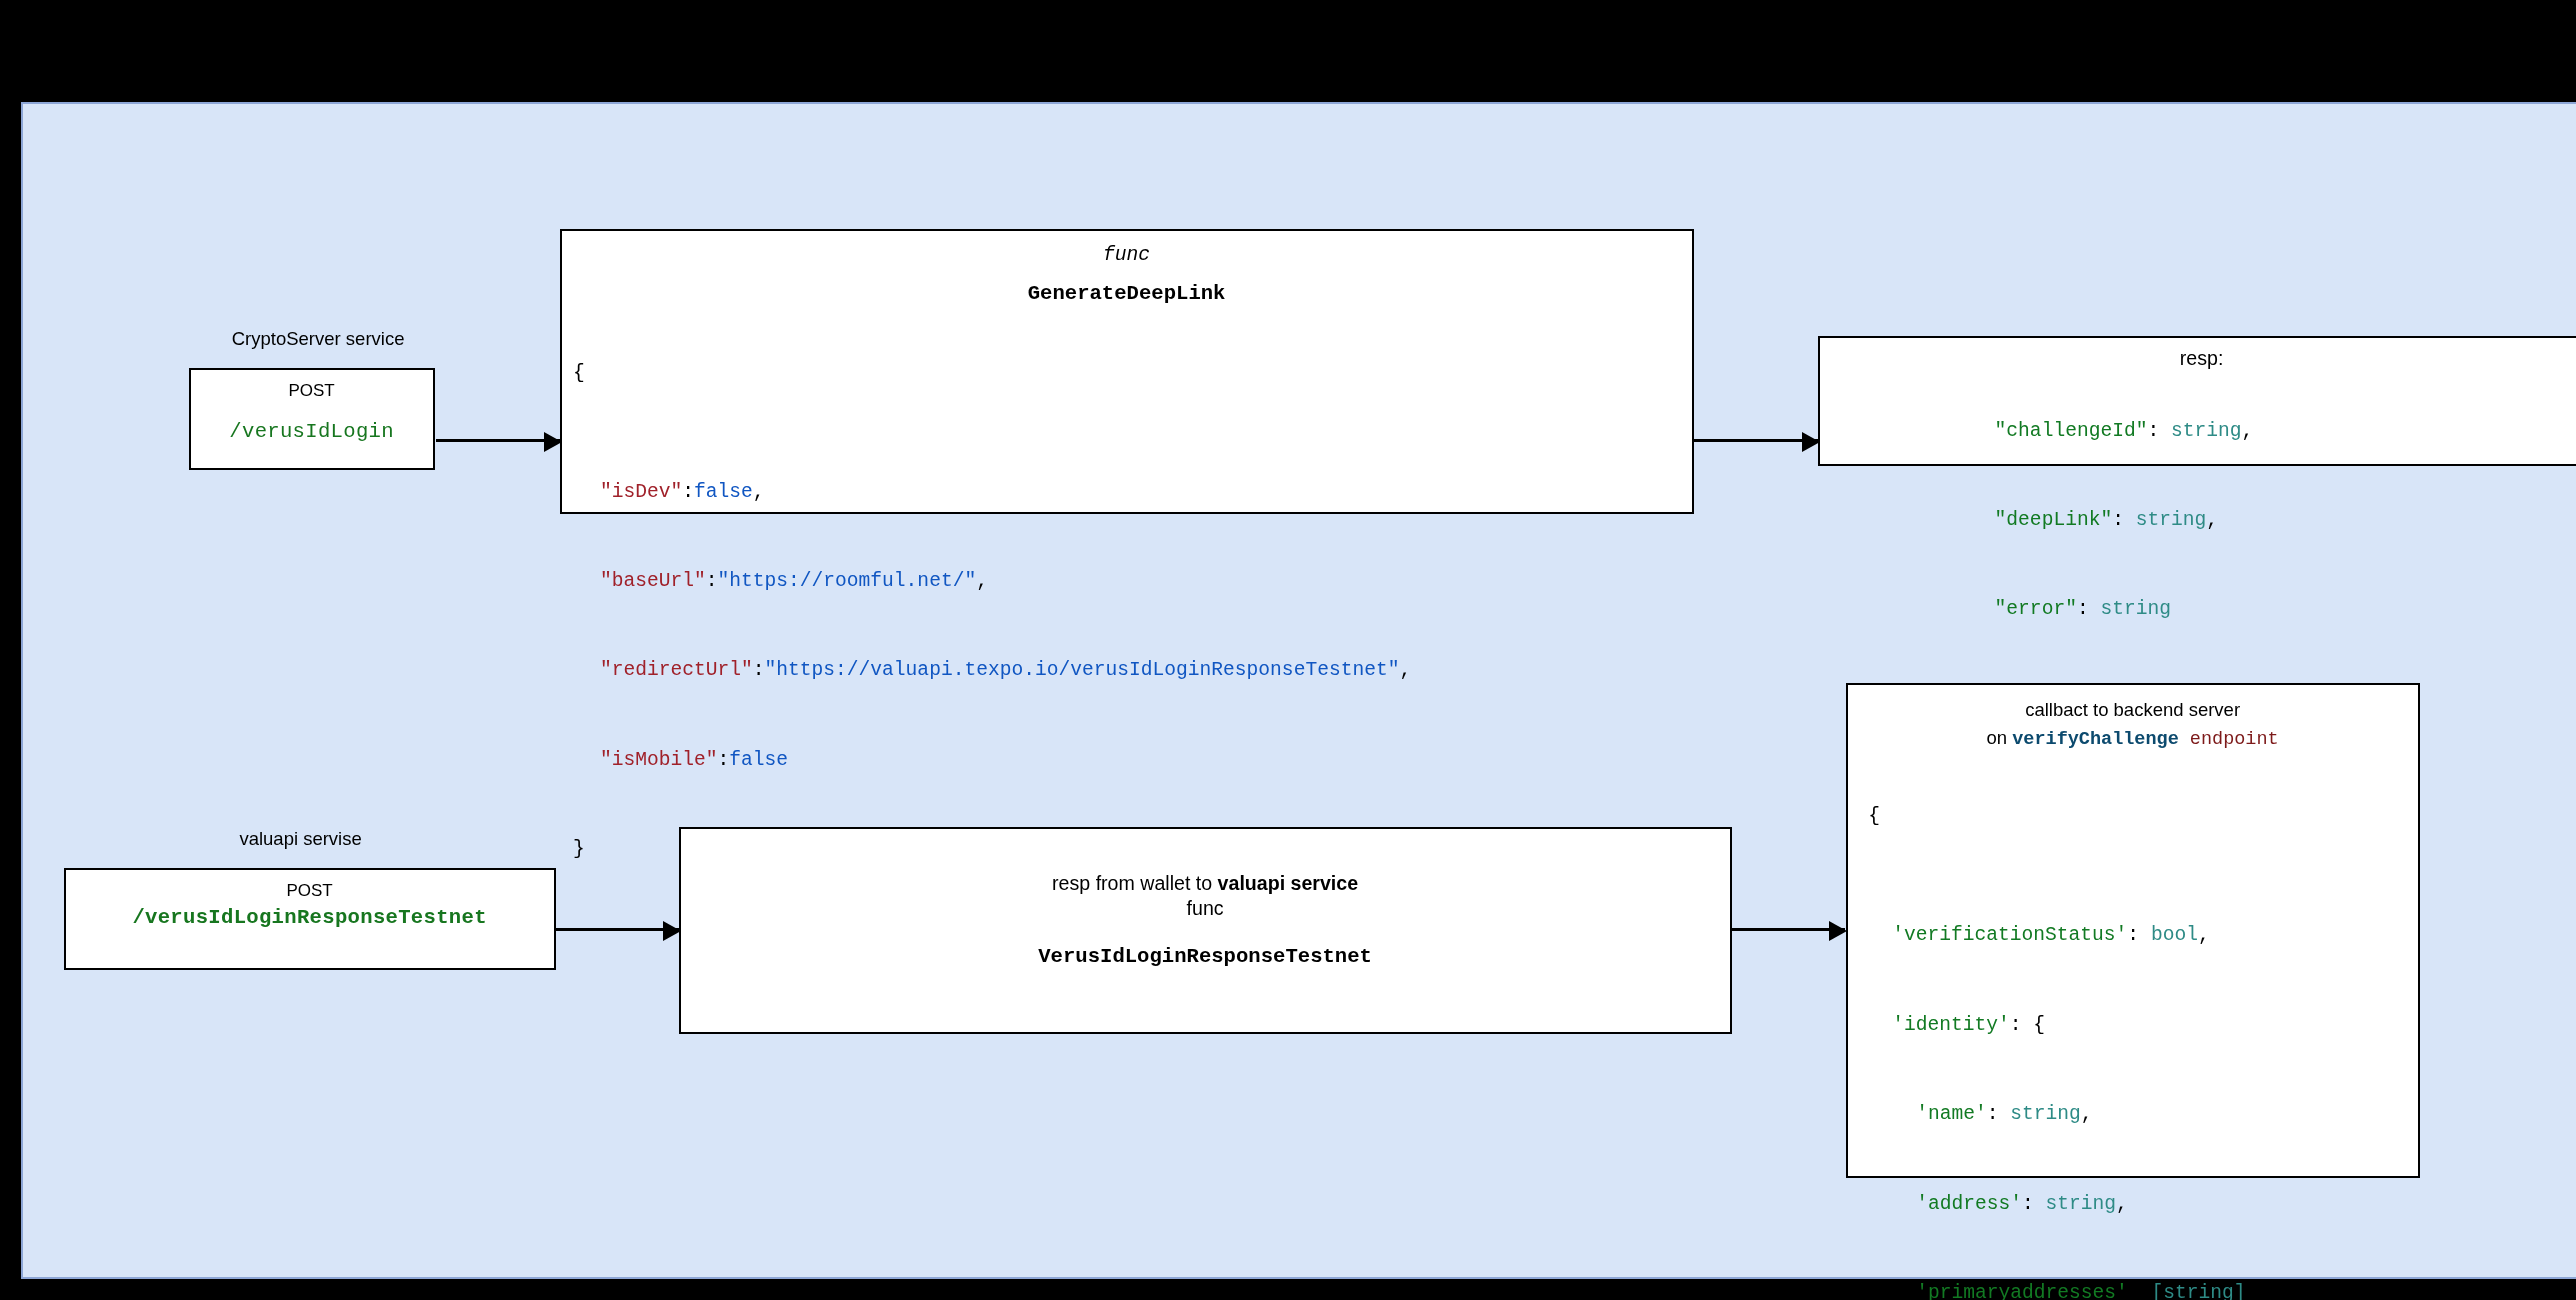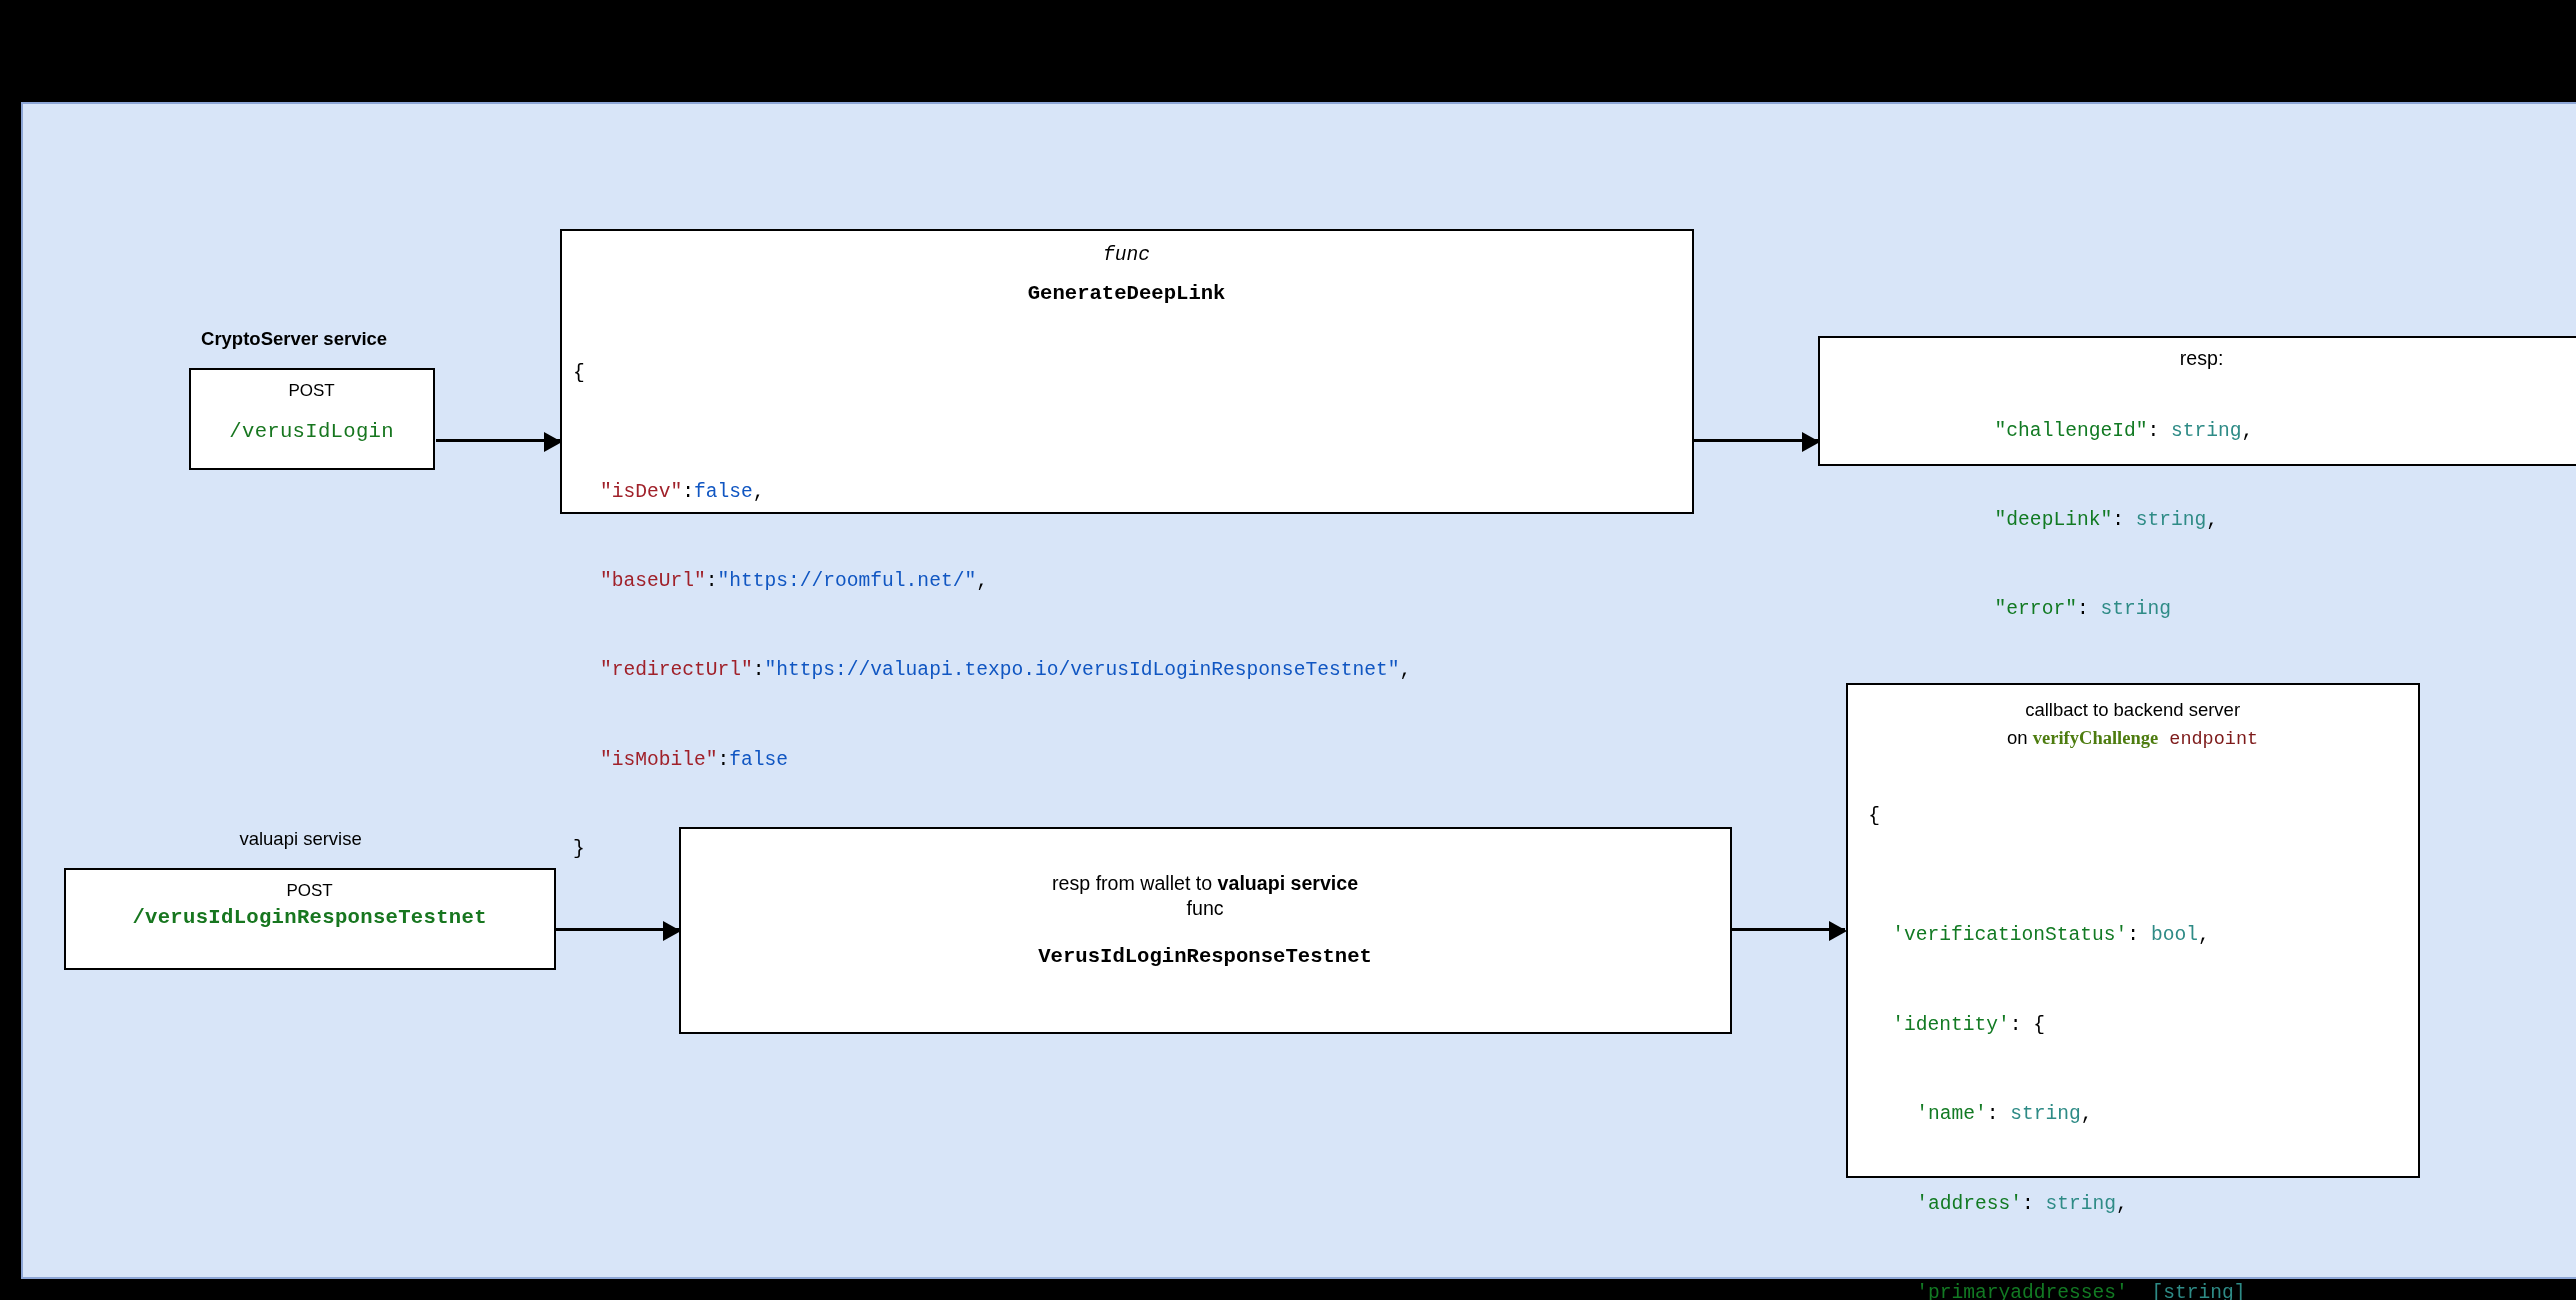--- a/index.html
+++ b/index.html
@@ -121,35 +121,35 @@
     color: #000000;
     font-family: "Liberation Sans", sans-serif;
   }
   .cb-sub {
     text-align: center;
     font-size: 18.5px;
     font-family: "Liberation Sans", sans-serif;
     color: #000000;
   }
   .cb-sub .ep-name {
-    font-family: Liberation Serif, serif;
+    font-family: Liberation Mono, monospace;
     font-weight: bold;
-    color: #4d7c0f;
+    color: #0c4a6e;
   }
   .cb-sub .ep-word {
     font-family: "Liberation Mono", monospace;
     color: #7d1a1a;
   }
 </style>
 </head>
 <body>
 
 <div id="diagram-panel">
 
-  <div class="box-caption" style="left:140px; top:224px; width:263px;font-weight:bold;">CryptoServer service</div>
+  <div class="box-caption" style="left:164px; top:224px; width:263px;">CryptoServer service</div>
 
   <div class="node-box" style="left:166px; top:264px; width:246px; height:102px;">
     <div class="endpoint-method" style="margin-top:11.3px;">POST</div>
     <div class="endpoint-path" style="margin-top:18.5px;">/verusIdLogin</div>
   </div>
 
   <div class="arrow" style="left:413px; top:335px; width:124px;"></div>
 
   <div class="node-box" style="left:537px; top:125px; width:1134px; height:285px;">
 

